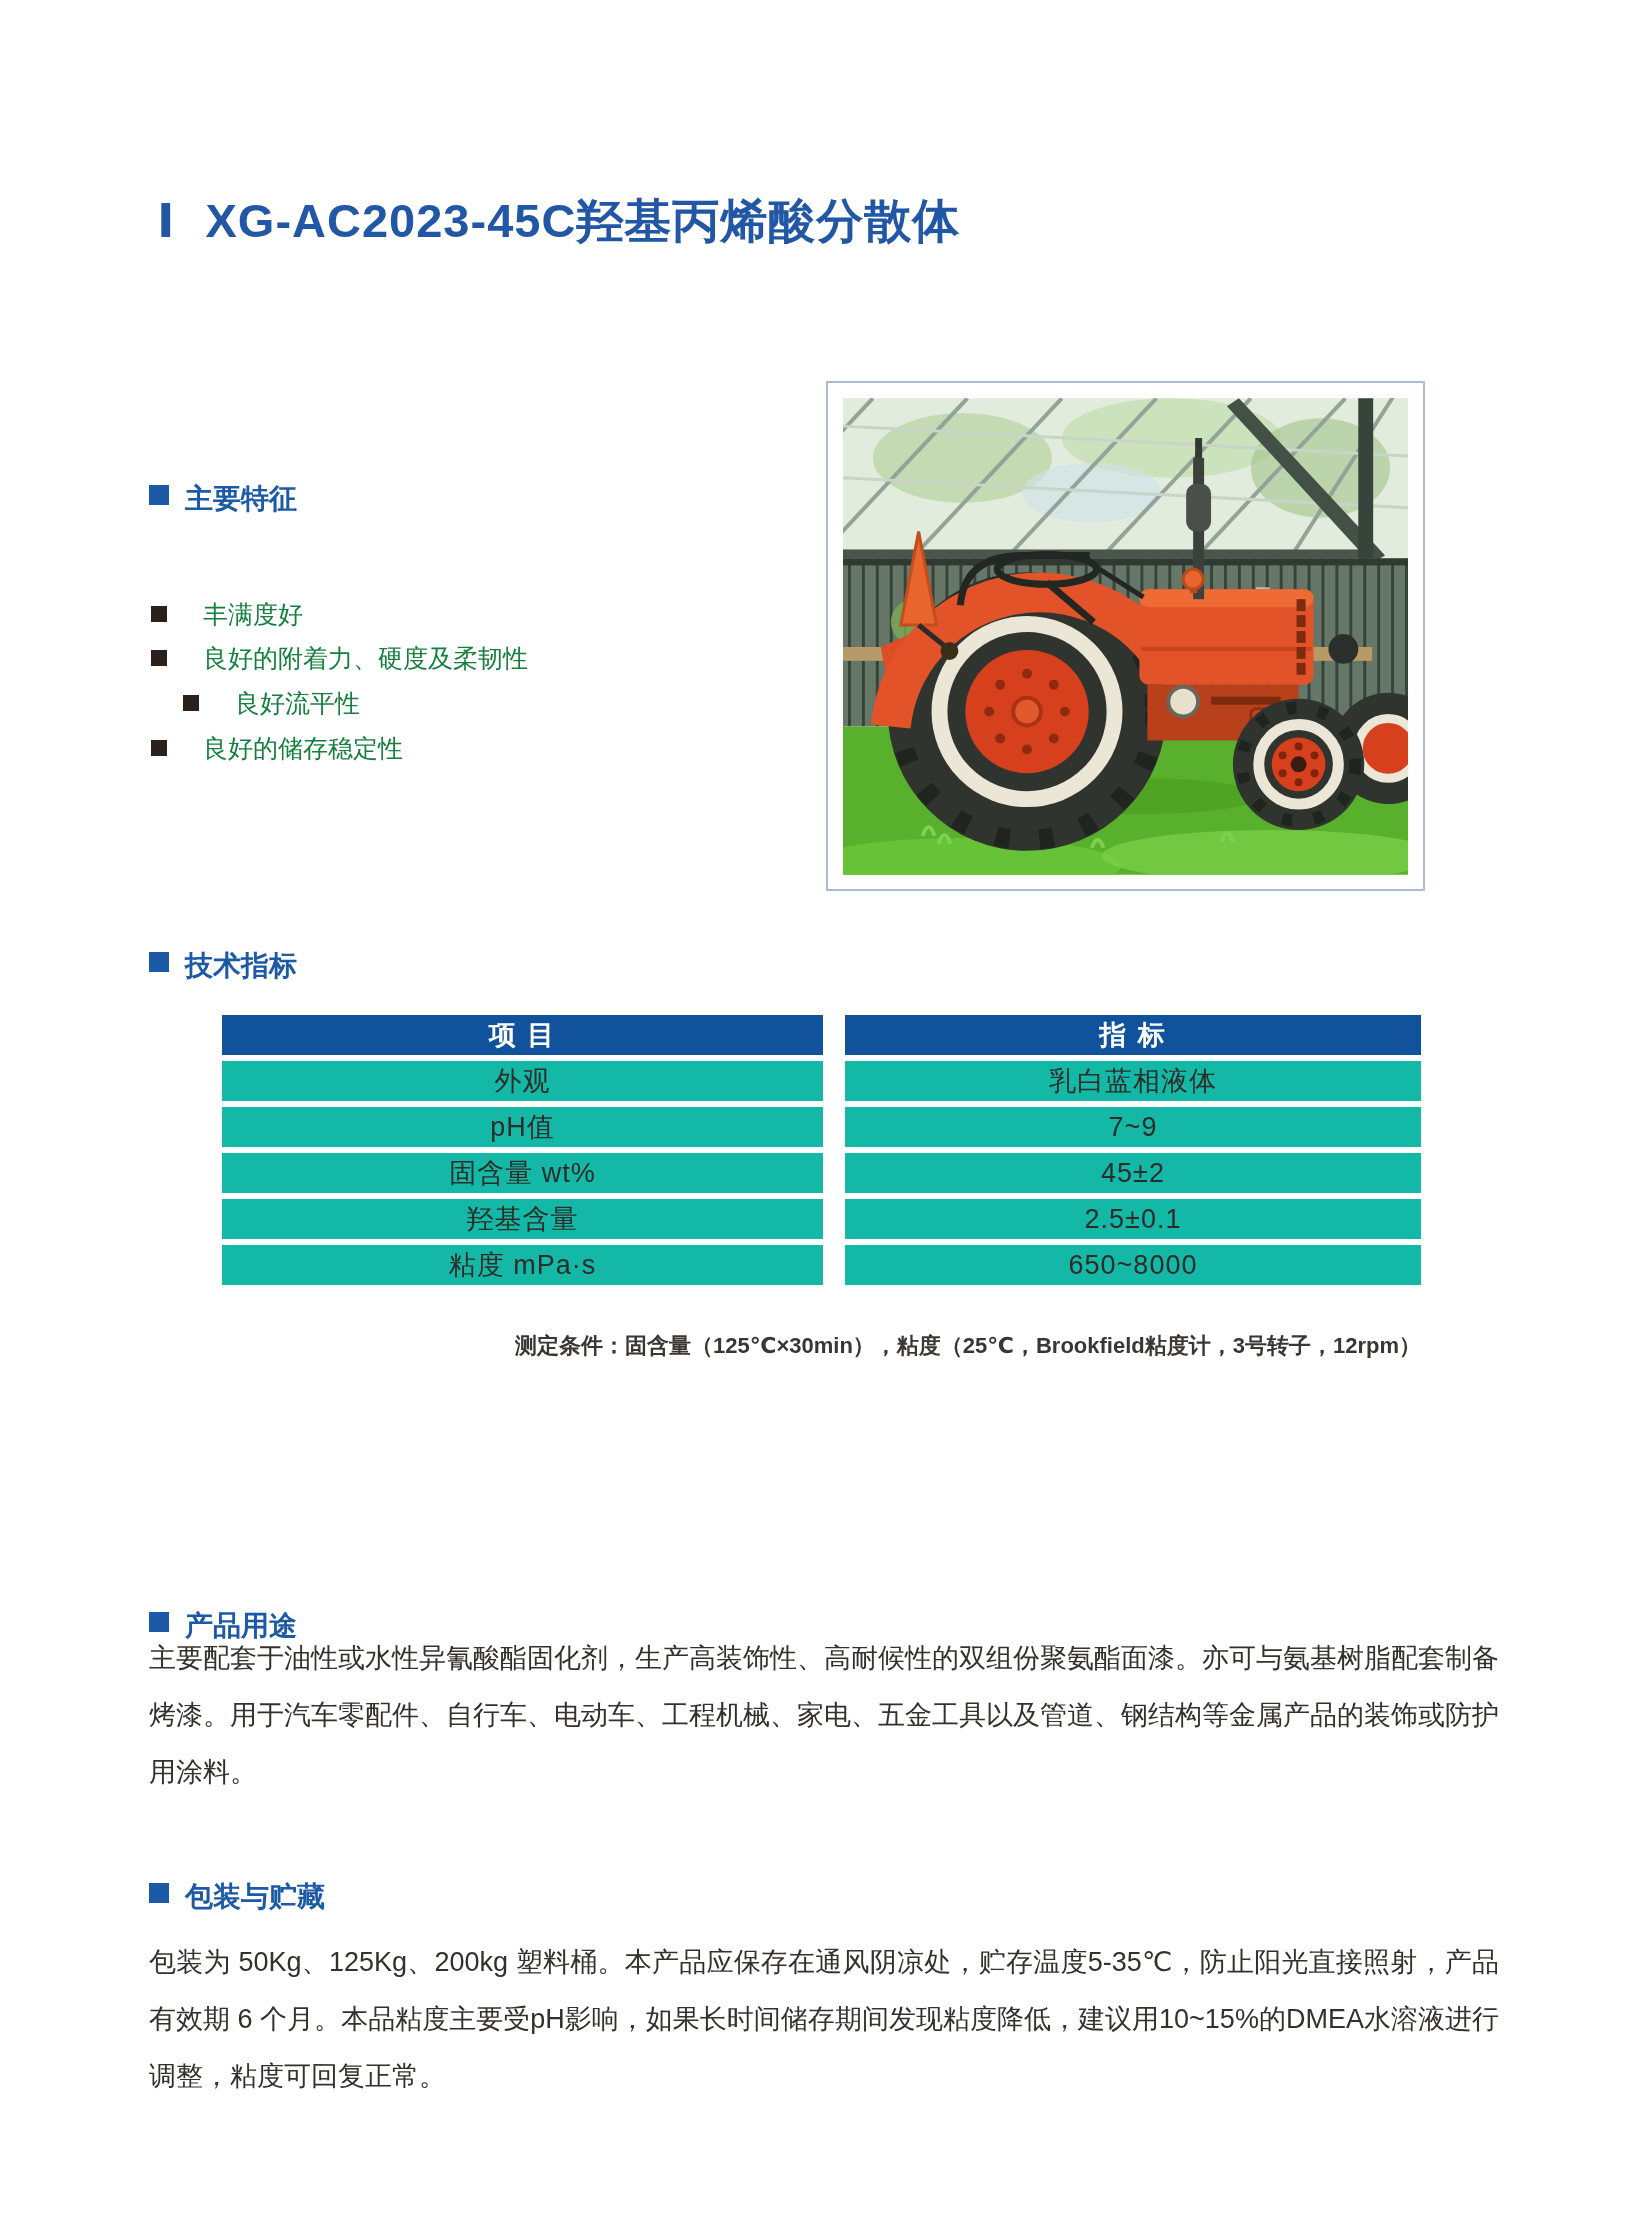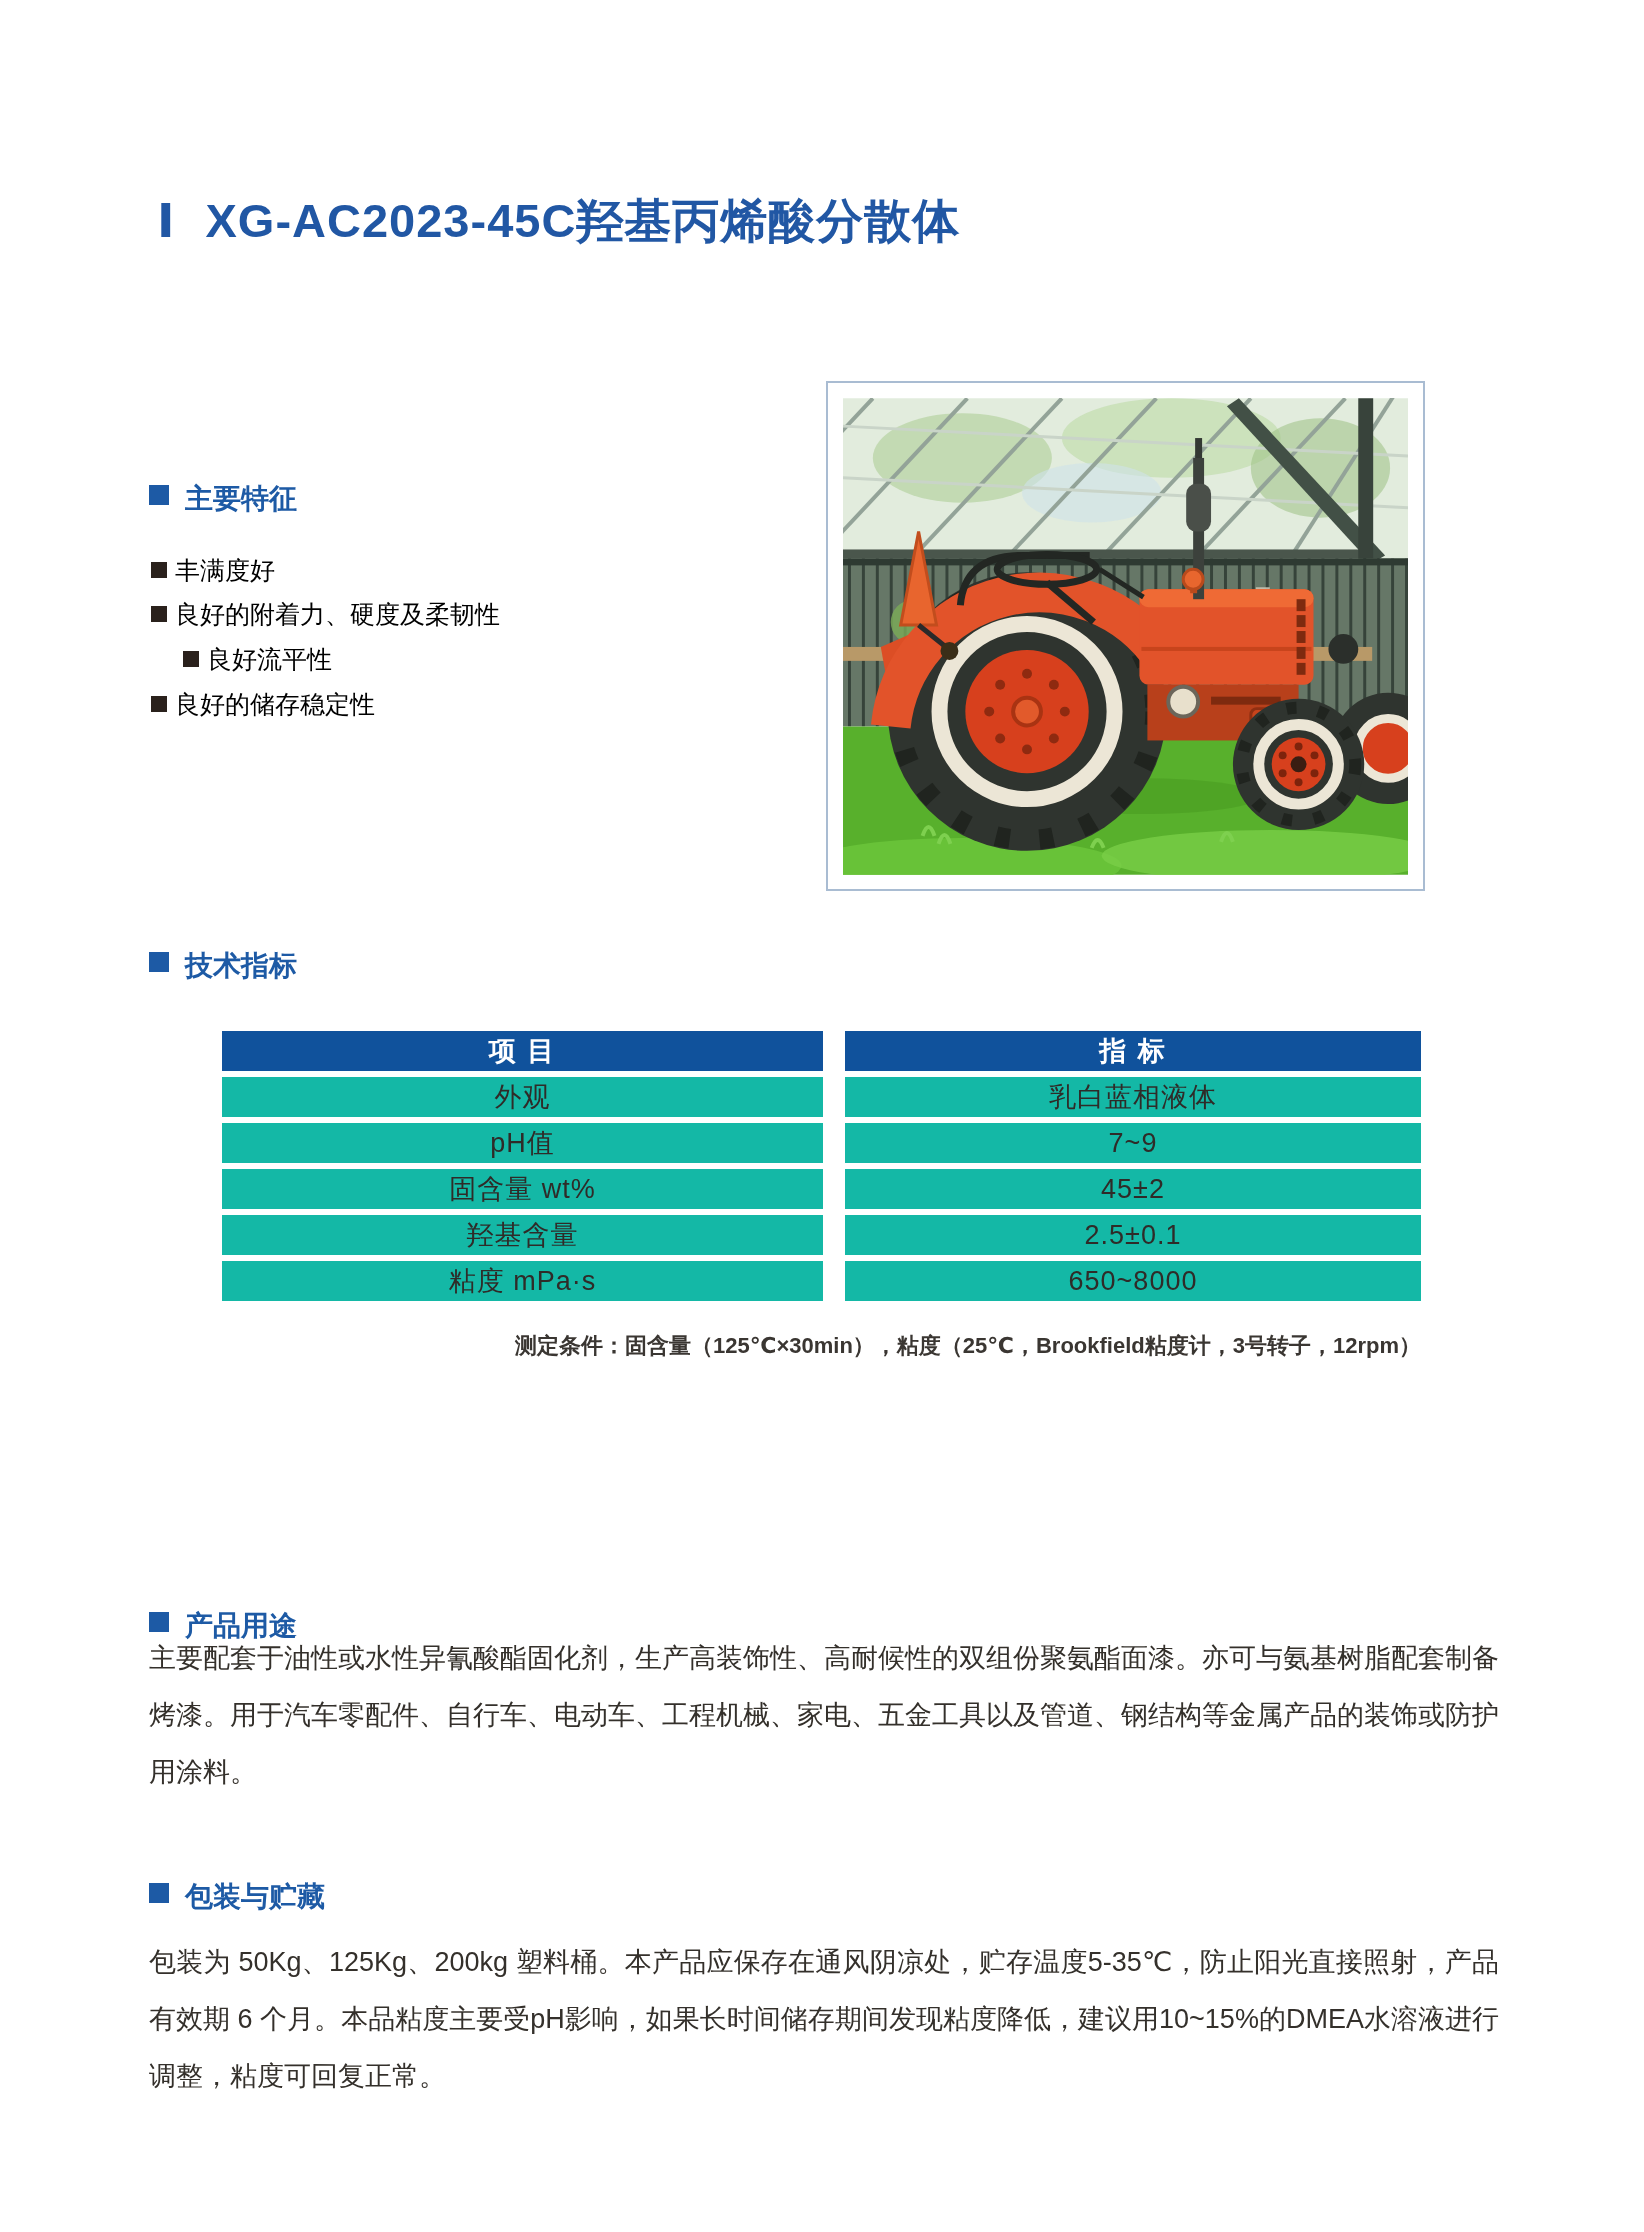--- a/index.html
+++ b/index.html
@@ -25,40 +25,41 @@
     white-space:nowrap;
   }
   .sec-sq{width:20px;height:20px;background:#1D5AA5;flex:0 0 auto;}
   .sec-features{top:485px;}
   .sec-specs{top:952px;}
   .sec-usage{top:1612px;}
   .sec-packaging{top:1883px;}
   
   .feat-item{
     position:absolute;left:151px;
-    display:flex;align-items:center;gap:8px;
-    font-size:25px;font-weight:500;color:#000000;line-height:1.2;
+    display:flex;align-items:center;gap:36px;
+    font-size:25px;font-weight:500;color:#15803d;line-height:1.2;
     white-space:nowrap;
+    margin-top:44px;
   }
   .feat-sq{width:16px;height:16px;background:#2A211C;flex:0 0 auto;}
   .feat-0{top:555px;}
   .feat-1{top:599px;}
   .feat-2{top:644px;padding-left:32px;}
   .feat-3{top:689px;}
   
   .photo-frame{
     position:absolute;left:826px;top:381px;width:599px;height:510px;
     box-sizing:border-box;border:2px solid #A9BCD2;background:#ffffff;
     padding:15px;
   }
   .photo-frame svg{display:block;width:565px;height:477px;}
   
   .spec-table{position:absolute;left:222px;top:1015px;width:1199px;}
   .t-row{display:flex;gap:22px;margin-top:6px;}
-  .t-row.head{margin-top:16px;}
+  .t-row.head{margin-top:0;}
   .t-cell{
     height:40px;display:flex;align-items:center;justify-content:center;
     font-size:27px;font-weight:400;color:#2F2B28;background:#14b8a6;
     letter-spacing:1px;
   }
   .t-cell.c1{width:601px;}
   .t-cell.c2{width:576px;}
   .t-row.head .t-cell{
     background:#10529C;color:#ffffff;font-weight:700;letter-spacing:2px;
   }

